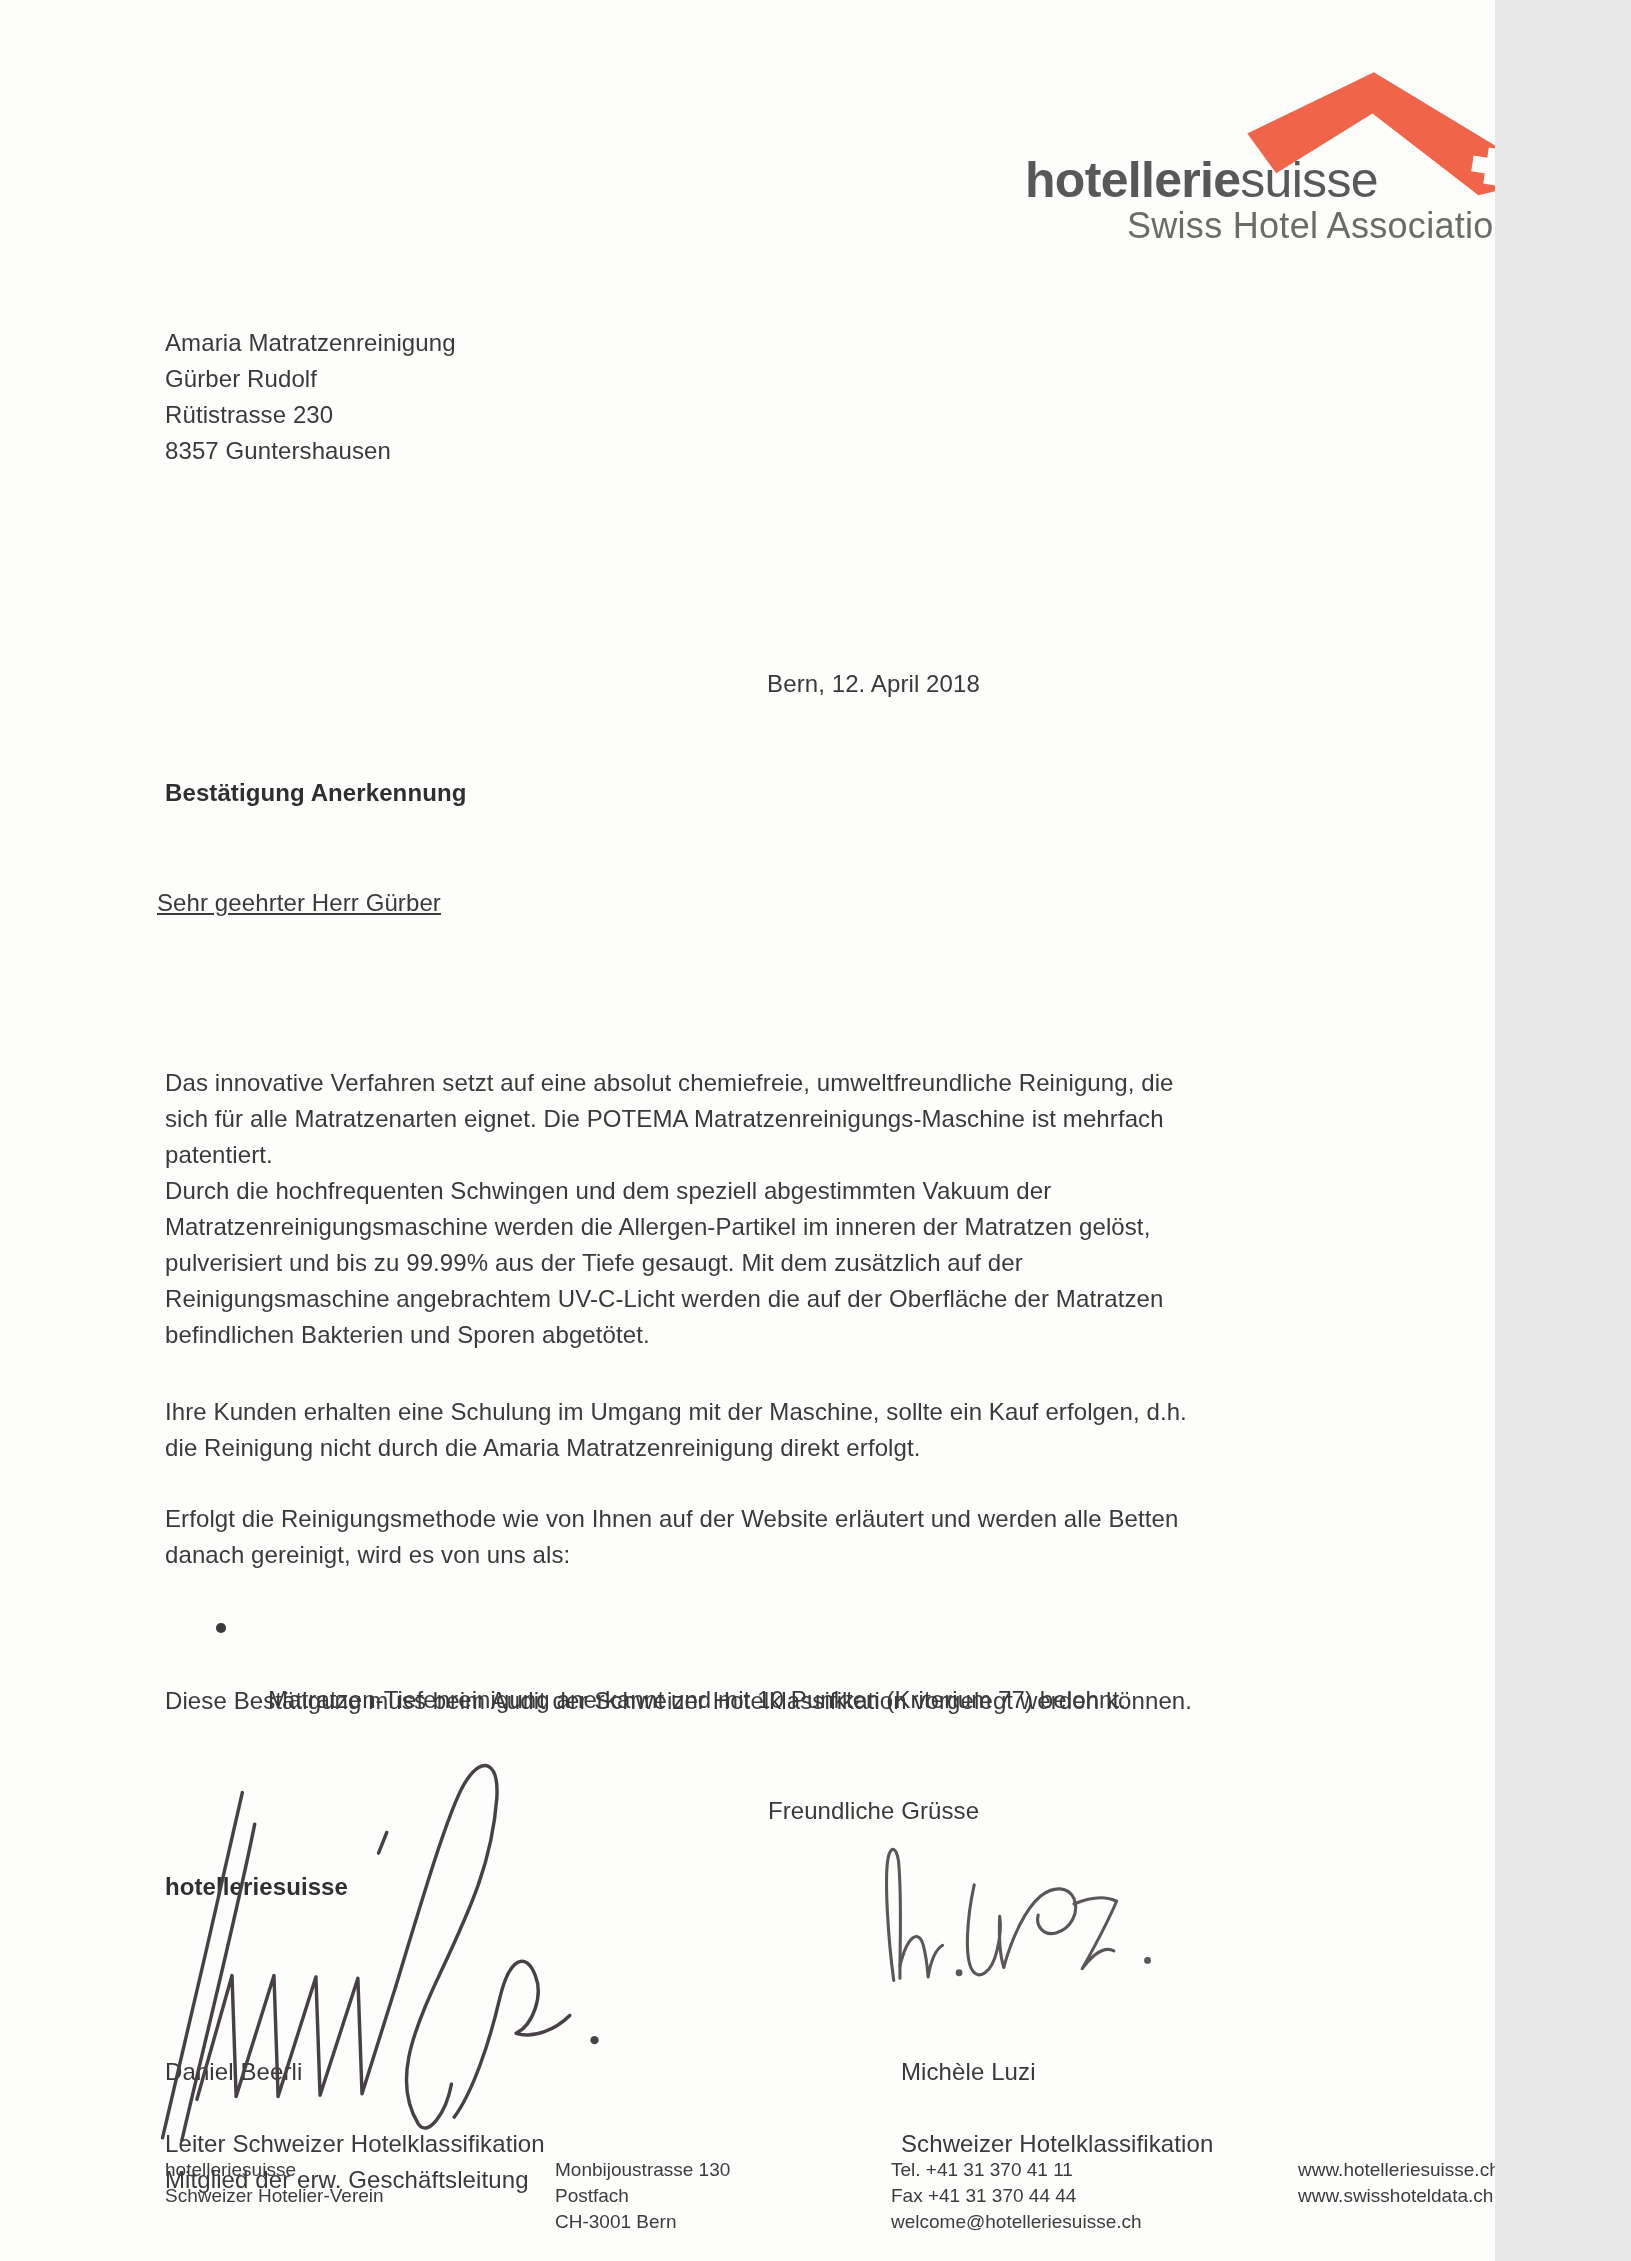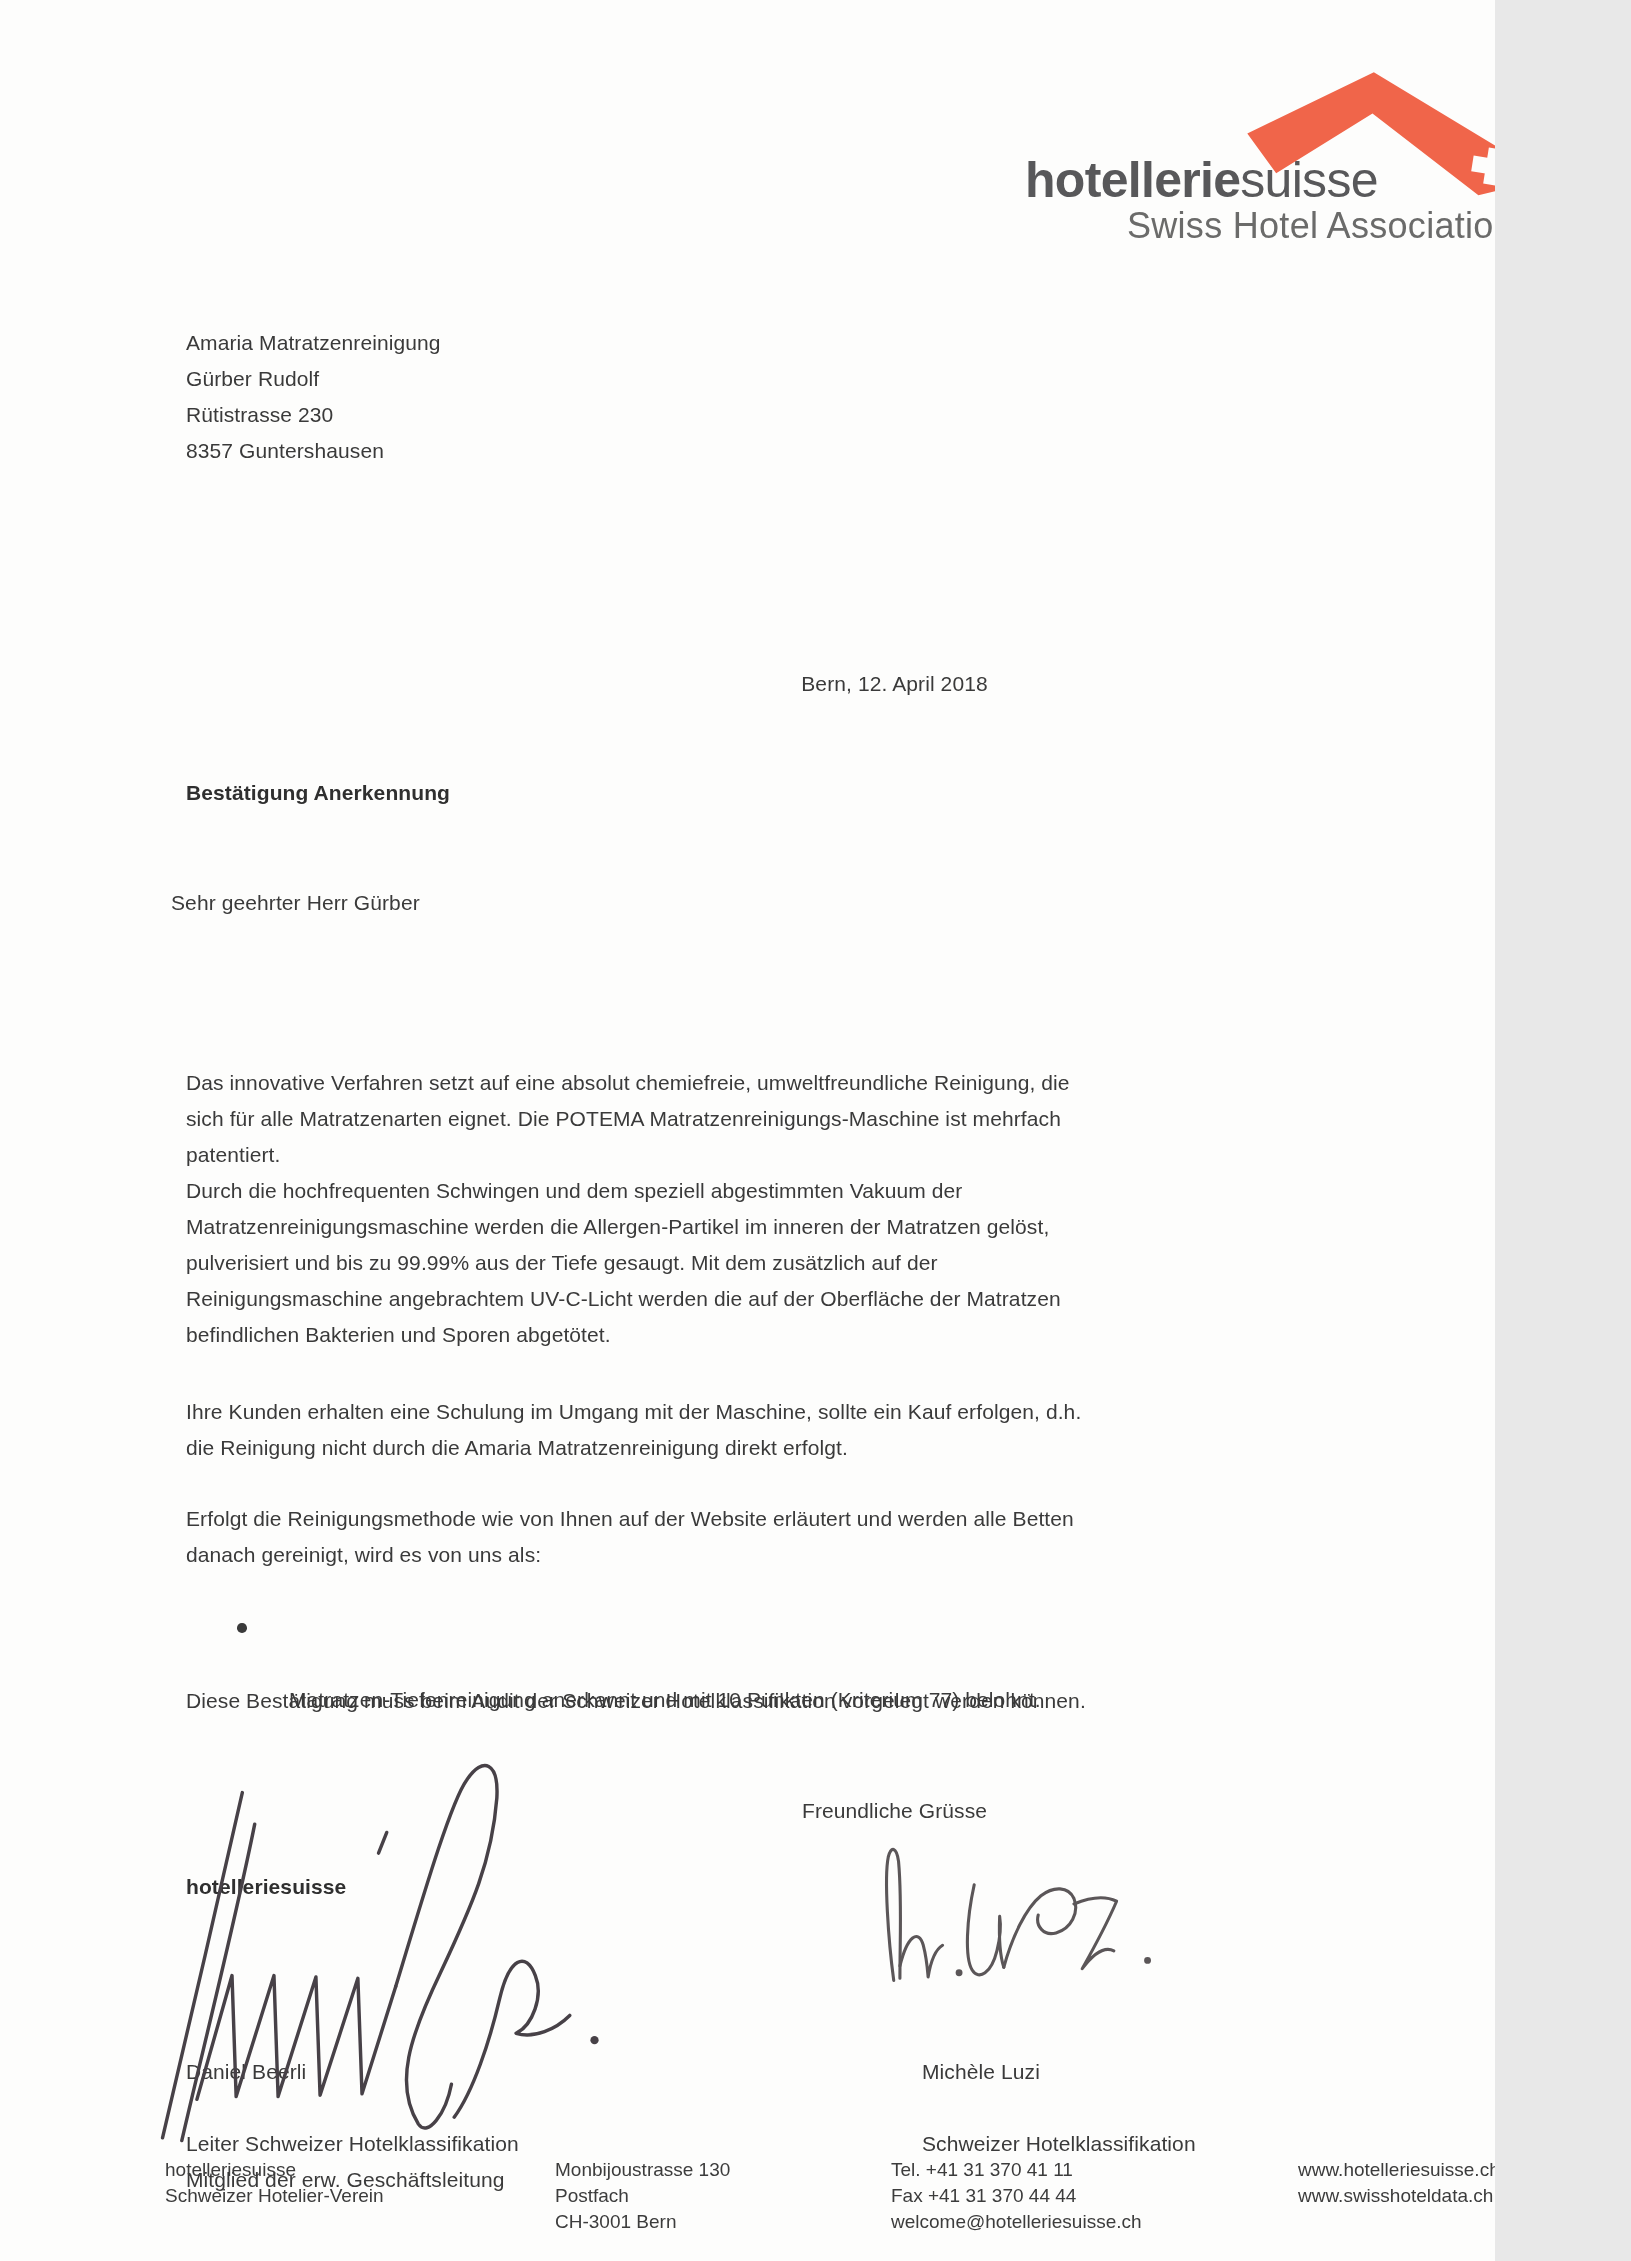--- a/index.html
+++ b/index.html
@@ -6,27 +6,26 @@
   .page{
     position:relative;
     width:1495px;height:2261px;
     background:#fdfdfc;
     overflow:hidden;
     font-family:"Liberation Sans","DejaVu Sans",sans-serif;
     color:#3a3a3a;
   }
   .abs{position:absolute;}
   .body-text{
-    font-size:21px;
+    font-size:24px;
     line-height:36px;
     letter-spacing:0.1px;
     color:#3a3a3a;
     white-space:pre-line;
     width:1417px;
-    margin-left:21px;
   }
   .b{font-weight:bold;color:#2f2f2f;}
   
   .wordmark{
     top:153px;left:1025px;
     font-size:50px;line-height:55px;
     color:#58585a;letter-spacing:-0.7px;
     white-space:nowrap;
   }
   .wordmark .light{font-weight:400;}
@@ -35,21 +34,21 @@
     top:208px;left:963px;width:551px;
     text-align:right;
     font-size:36px;line-height:36px;
     color:#6b6b6a;letter-spacing:0.3px;
     white-space:nowrap;
   }
   
   .recipient{top:325px;left:165px;}
   .date-line{top:666px;left:165px;text-align:center;}
   .subject{top:775px;left:165px;font-weight:bold;color:#2f2f2f;}
-  .salutation{top:885px;left:150px;}
+  .salutation{top:885px;left:157px;text-decoration:underline;}
   .p1{top:953px;left:165px;}
   .p2{top:1065px;left:165px;}
   .p4{top:1394px;left:165px;}
   .p5{top:1501px;left:165px;}
   .bullet-row{top:1610px;left:165px;width:1417px;}
   .bullet-dot{
     position:absolute;left:51px;top:13px;
     width:9.6px;height:9.6px;border-radius:50%;
     background:#3a3a3a;
   }

